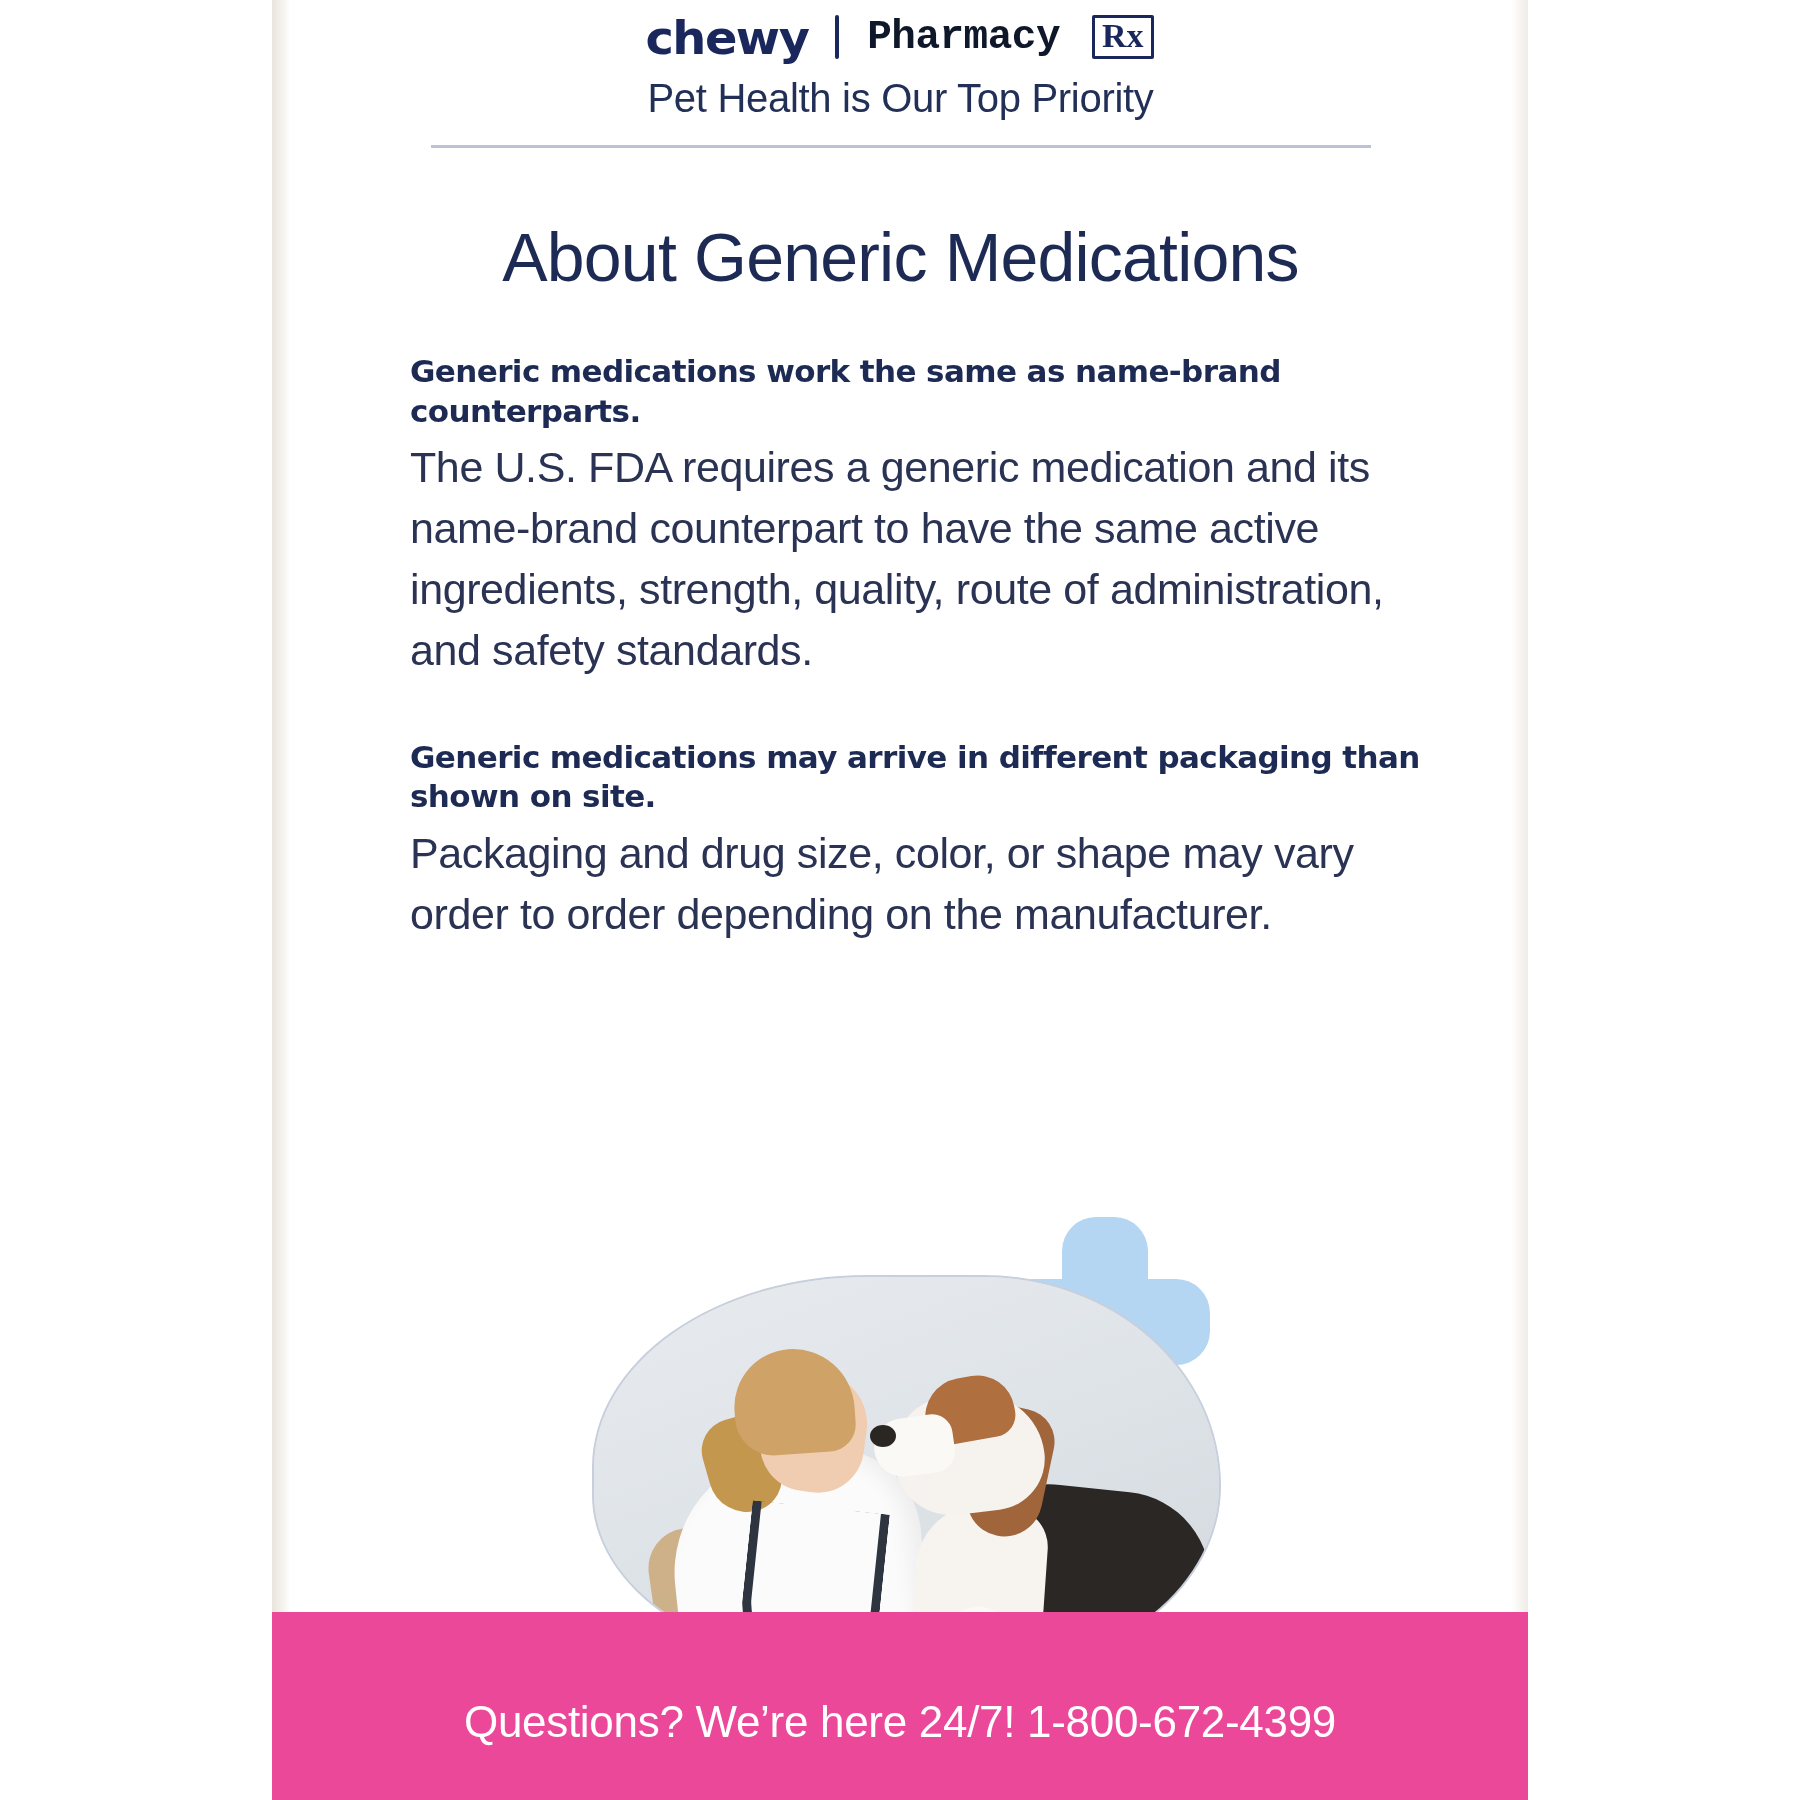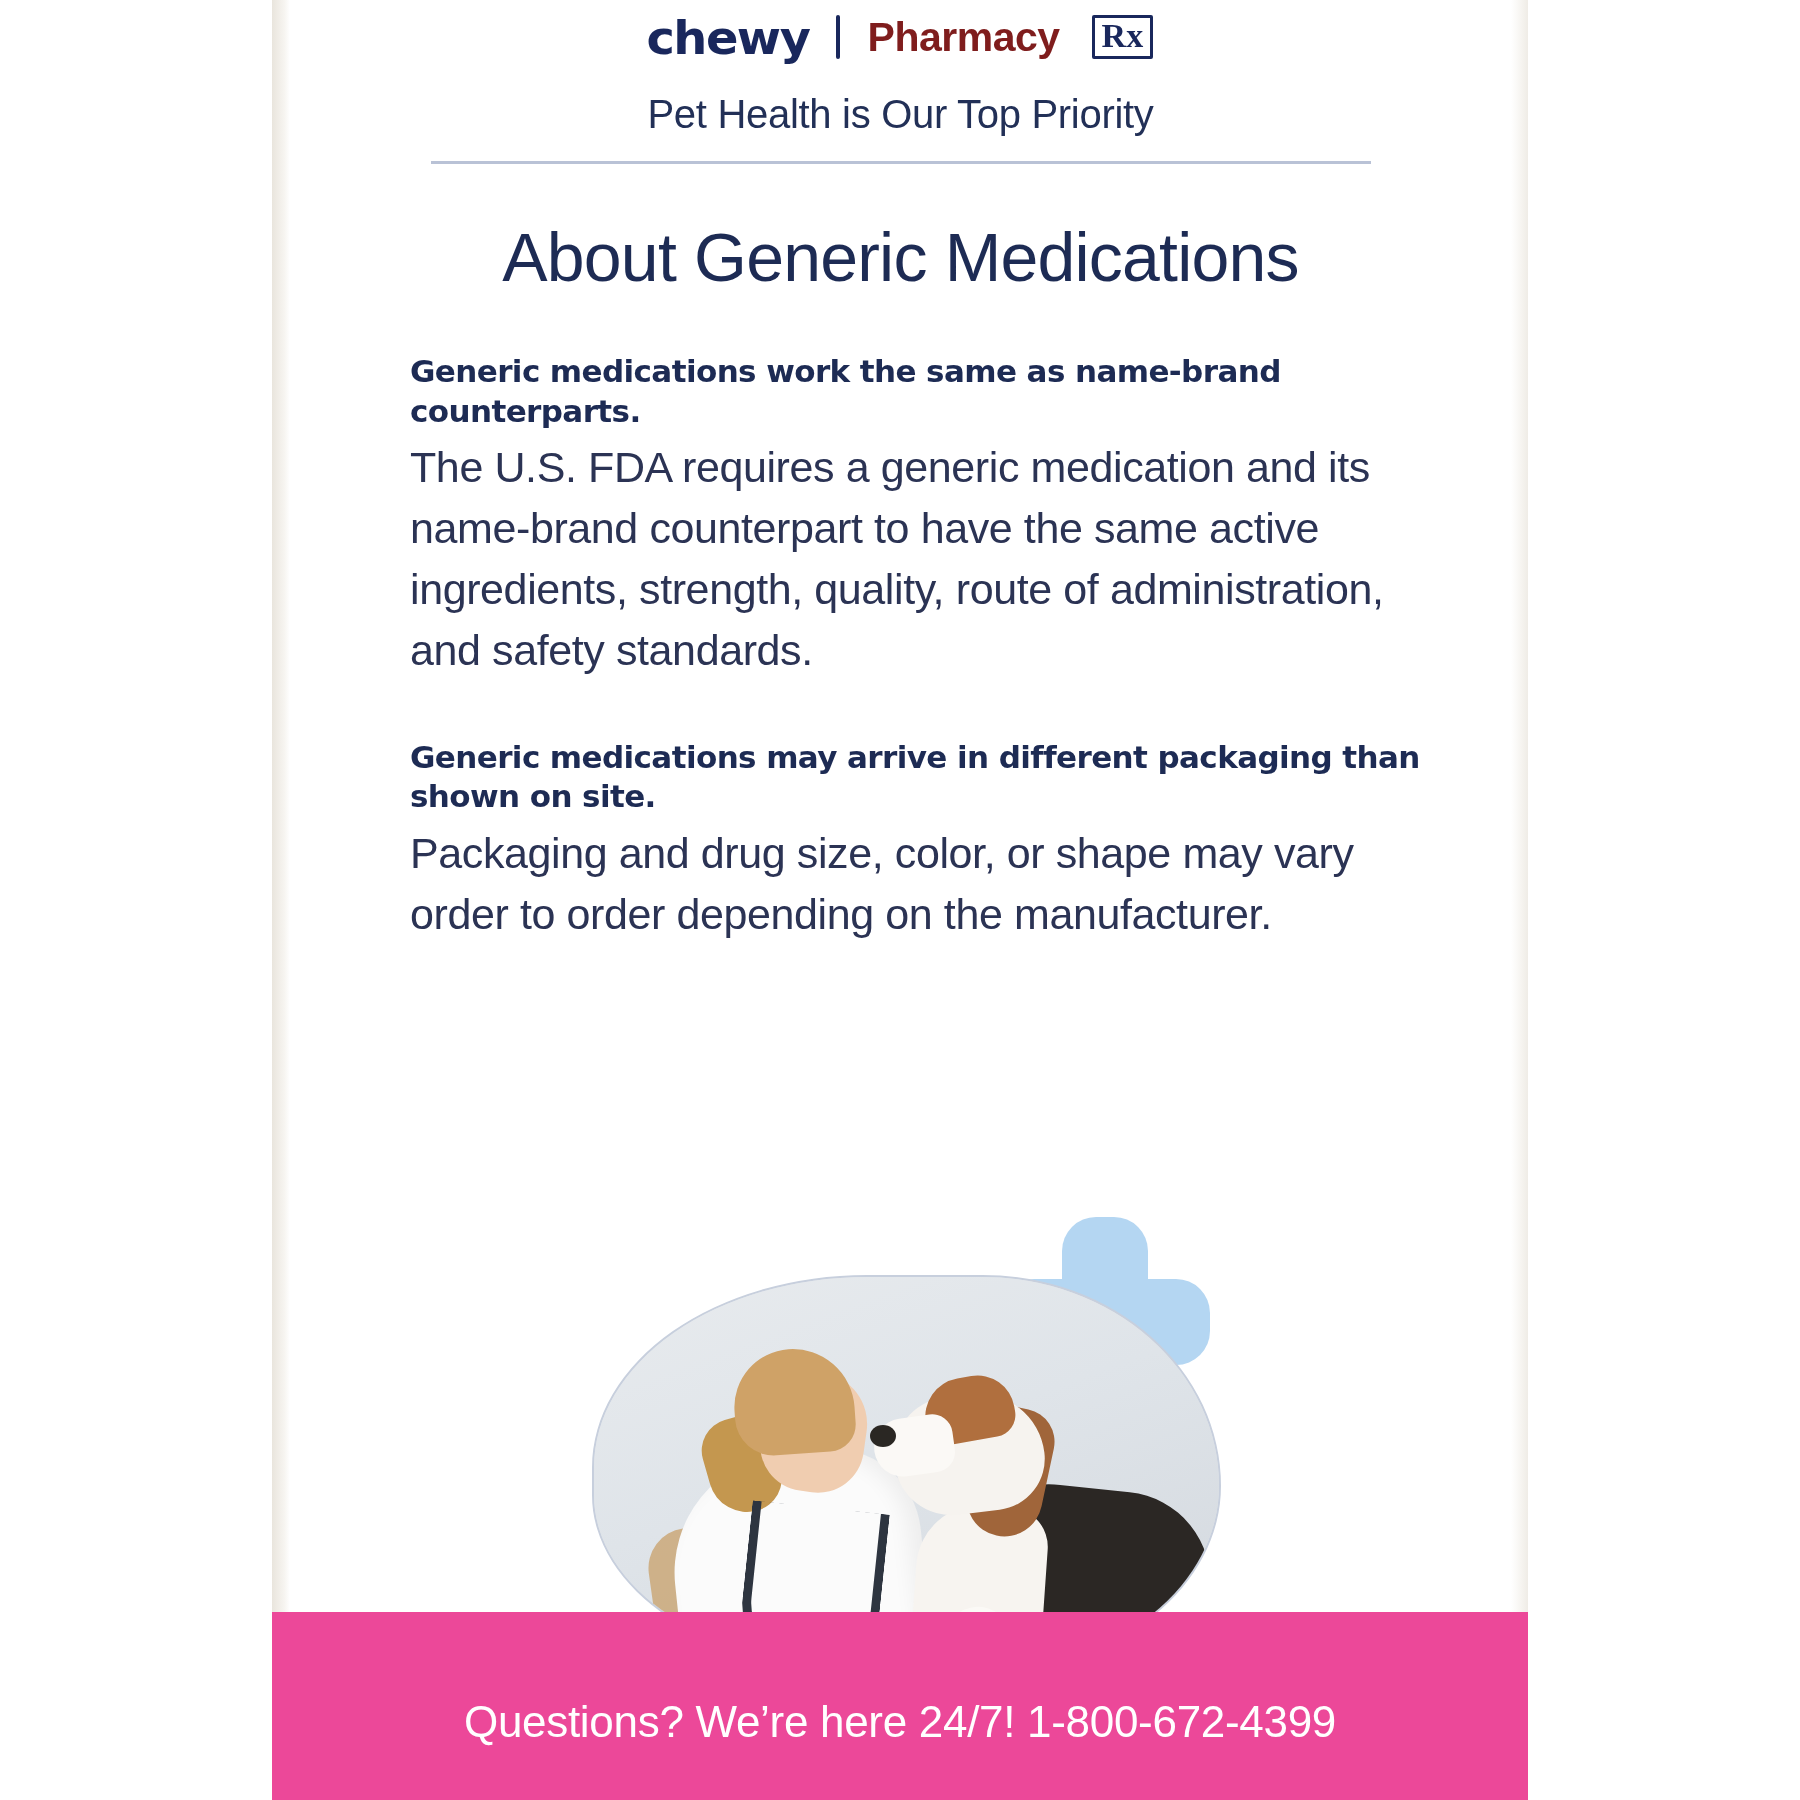--- a/index.html
+++ b/index.html
@@ -68,40 +68,40 @@
     line-height: 1;
     transform: scaleX(1.02);
   }
   .divider-bar {
     width: 4px;
     height: 44px;
     background: #19275c;
     border-radius: 2px;
   }
   .pharmacy-word {
-    font-family: Liberation Sans, sans-serif;
+    font-family: Liberation Mono, monospace;
     font-weight: bold;
     font-size: 41px;
-    color: #7f1d1d;
+    color: #0f172a;
     letter-spacing: -0.5px;
     text-align: right;
   }
   .rx-badge {
     font-family: "Liberation Serif", serif;
     font-weight: bold;
     font-size: 34px;
     color: #19275c;
     border: 3px solid #19275c;
     border-radius: 2px;
     padding: 0px 7px 3px 7px;
     line-height: 1.05;
     margin-left: 4px;
   }
   .tagline {
-    margin-top: 24px;
+    margin-top: 8px;
     font-size: 40px;
     color: #223057;
     letter-spacing: -0.3px;
   }
   .hrule {
     margin: 24px auto 0 auto;
     width: 940px;
     height: 3px;
     background: #b9c2d6;
   }

